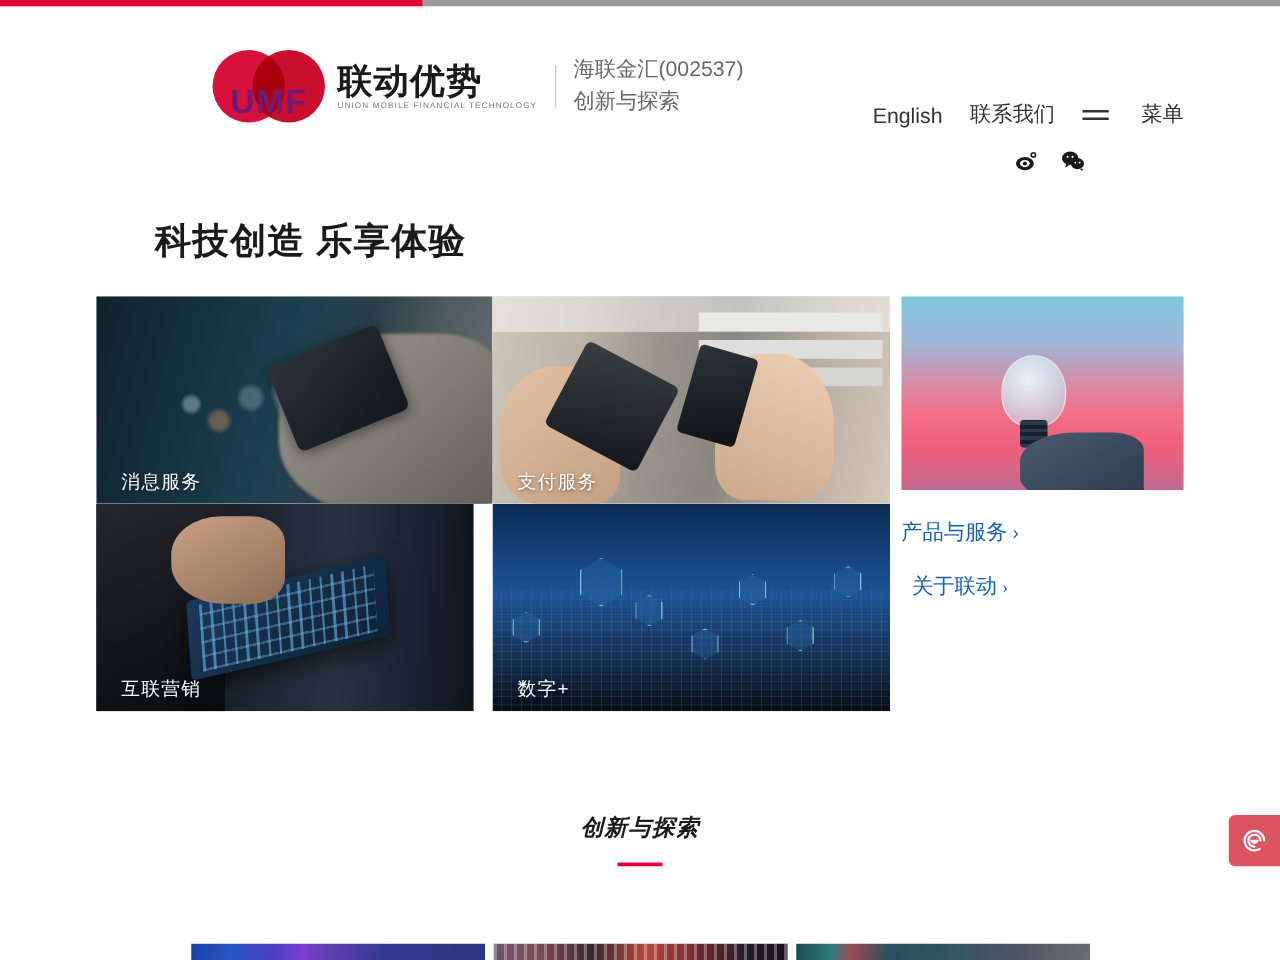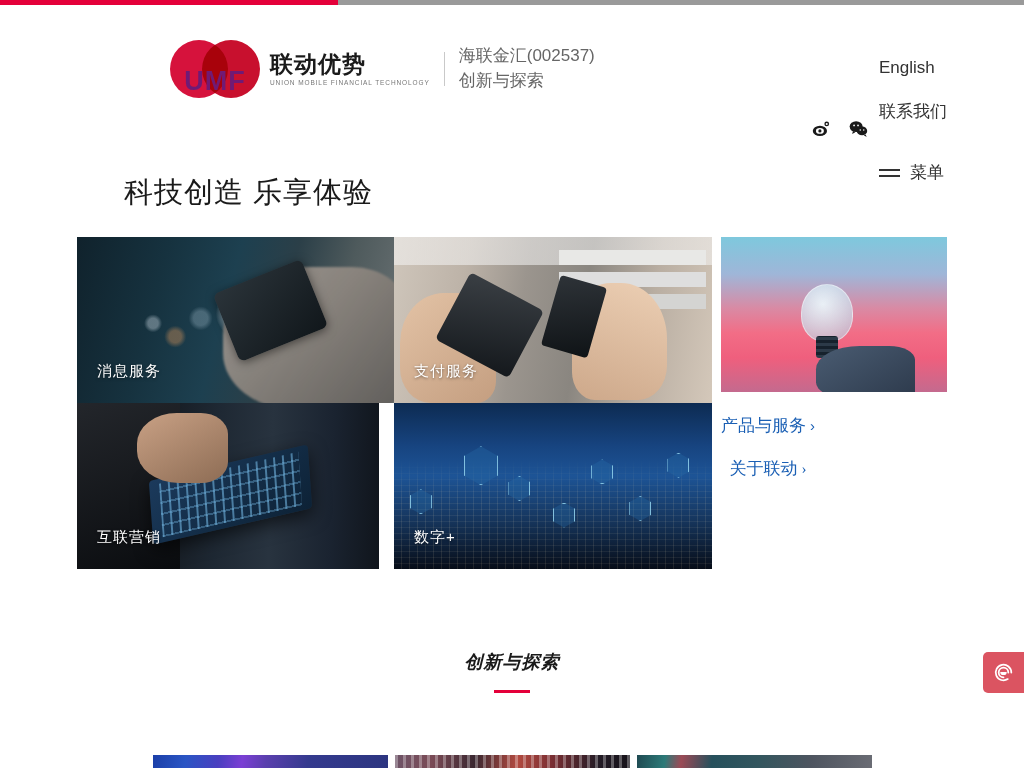--- a/index.html
+++ b/index.html
@@ -40,72 +40,72 @@
   .logo-circle.c1 { left:0; }
   .logo-circle.c2 { left:32px; background:#C8102E; mix-blend-mode:multiply; }
   .logo-umf {
     position:absolute; left:0; top:12px; width:90px; height:58px;
     display:flex; align-items:center; justify-content:center;
     color:#701a75; font-weight:bold; font-size:27px; letter-spacing:1px;
     font-family:"Liberation Sans",sans-serif;
   }
   .logo-cn-wrap { margin-left:10px; }
   .logo-cn {
-    font-size:23px; font-weight:bold; color:#1a1a1a;
+    font-size:28px; font-weight:bold; color:#1a1a1a;
     letter-spacing:1px; line-height:1.05;
   }
   .logo-en {
     font-size:6.5px; color:#777; letter-spacing:0.9px;
     margin-top:2px; font-family:"Liberation Sans",sans-serif;
   }
   .logo-divider {
     width:1px; height:34px; background:#c9c9c9; margin:0 14px;
   }
   .logo-sub {
     font-size:17px; color:#666; line-height:1.45;
   }
 
   
   #nav {
-    position:absolute; right:77px; top:53px;
-    display:flex; align-items:flex-start; gap:22px;flex-direction:column;
+    position:absolute; right:77px; top:75px;
+    display:flex; align-items:flex-end; gap:22px;
   }
   .nav-link {
     font-size:17px; color:#333; cursor:pointer;
     white-space:nowrap;
   }
   #menu-group {
-    display:flex; align-items:center; gap:10px; cursor:pointer;margin-top:16px;
+    display:flex; align-items:center; gap:26px; cursor:pointer;
   }
   .hamburger { width:21px; }
   .hamburger span {
     display:block; height:2px; background:#333; margin:4px 0;
   }
 
   
   #socials {
     position:absolute; right:156px; top:114px;
     display:flex; gap:18px; align-items:center;
   }
   .social-icon { width:19px; height:19px; cursor:pointer; }
 
   
   #hero-title {
     position:absolute; left:124px; top:173px;
-    font-size:29px; font-weight:normal; color:#1a1a1a;
+    font-size:29px; font-weight:bold; color:#1a1a1a;
     letter-spacing:1px;
   }
 
   
   #mosaic { position:absolute; left:77px; top:237px; }
   .tile {
     position:absolute; overflow:hidden;
   }
   .tile-label {
-    position:absolute; left:20px; bottom:22px;
+    position:absolute; left:20px; bottom:8px;
     color:#fff; font-size:15px; letter-spacing:1px;
     text-shadow:0 1px 3px rgba(0,0,0,.5);
   }
   #tile-msg   { left:0;   top:0;   width:317px; height:166px; }
   #tile-pay   { left:317px; top:0; width:318px; height:166px; }
   #tile-mkt   { left:0;   top:166px; width:302px; height:166px; }
   #tile-dig   { left:317px; top:166px; width:318px; height:166px;padding-left:16px; }
   #tile-bulb  { left:644px; top:0; width:226px; height:155px; }
 
   

